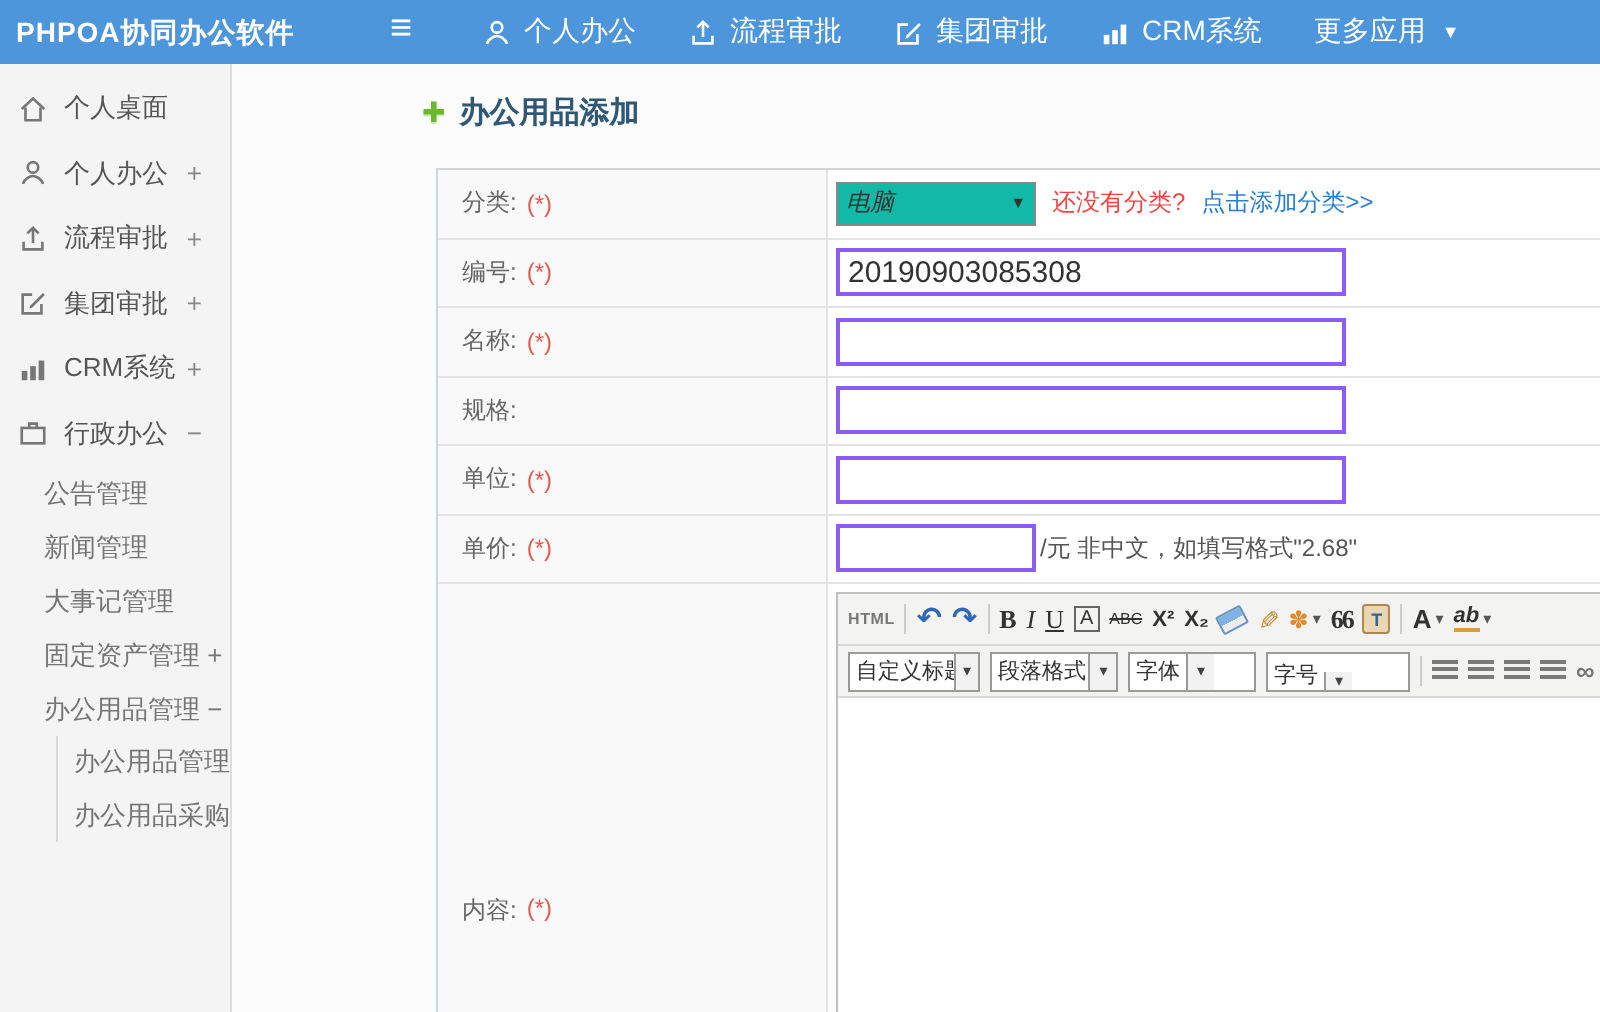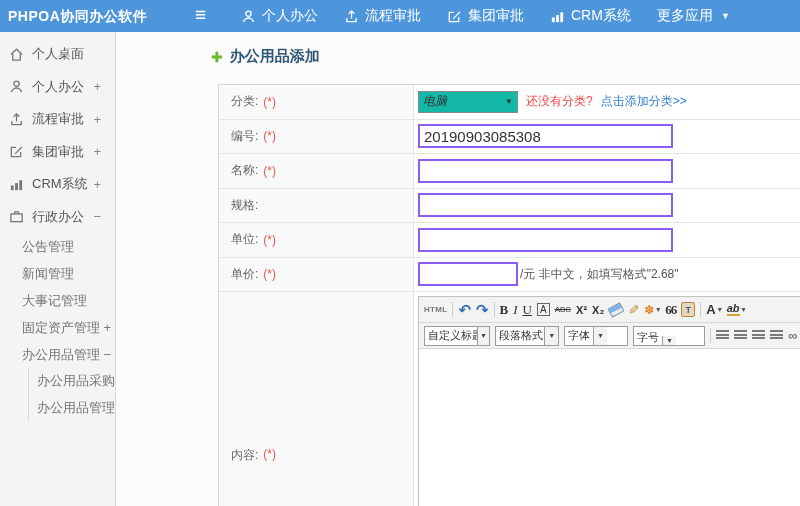--- a/index.html
+++ b/index.html
@@ -184,22 +184,22 @@
         <span class="expand">−</span>
       </div>
 
       <div class="sub-list">
         <div class="sub-item">公告管理</div>
         <div class="sub-item">新闻管理</div>
         <div class="sub-item">大事记管理</div>
         <div class="sub-item">固定资产管理 +</div>
         <div class="sub-item">办公用品管理 −</div>
         <div class="sub3-wrap">
+          <div class="sub3-item">办公用品管理</div>
           <div class="sub3-item">办公用品采购</div>
-          <div class="sub3-item">办公用品管理</div>
         </div>
       </div>
 
     </div>
   </div>
 
   <div class="page-title">
     <span class="plus-ic">✚</span>
     <span class="title-txt">办公用品添加</span>
   </div>

